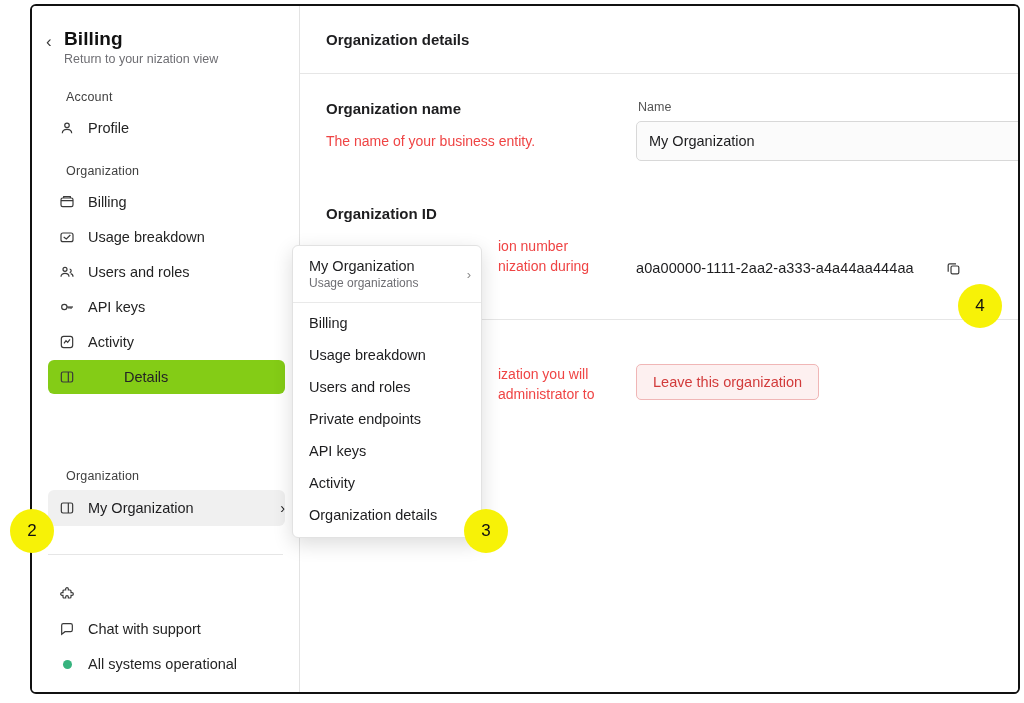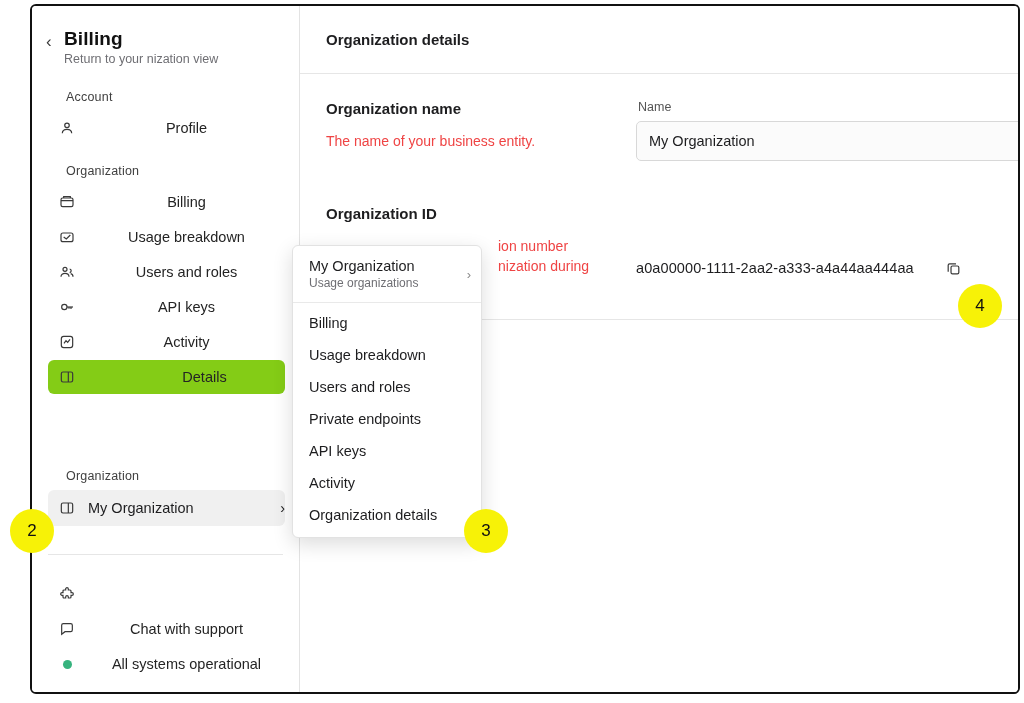--- a/index.html
+++ b/index.html
@@ -87,21 +87,21 @@
   .nav-item.selected { background: #84cc16; gap: 48px; }
   .nav-item .ico {
     width: 18px;
     height: 18px;
     flex: 0 0 18px;
     display: inline-flex;
     align-items: center;
     justify-content: center;
     color: #3a3a3a;
   }
-  .nav-item .label { flex: 1 1 auto; text-align: center; }
+  .nav-item .label { flex: 1 1 auto; }
   .sidebar-divider {
     height: 1px;
     background: #e6e6e6;
     margin: 14px 16px 8px 16px;
   }
   .org-switch {
     display: flex;
     align-items: center;
     gap: 12px;
     height: 36px;
@@ -449,20 +449,29 @@
               <rect x="8.5" y="8.5" width="11" height="11" rx="2"></rect>
               <path d="M15.5 5.5h-9a2 2 0 00-2 2v9"></path>
             </svg>
           </span>
         </div>
       </div>
     </div>
 
     <div class="hr" style="margin-top:42px;"></div>
 
+    <div class="row" style="padding-top:44px;">
+      <div class="left">
+        <p class="field-desc" style="padding-left:172px;">ization you will</p>
+        <p class="field-desc" style="padding-left:172px;">administrator to</p>
+      </div>
+      <div class="right">
+        <div class="danger-btn">Leave this organization</div>
+      </div>
+    </div>
   </div>
 
   <div class="popup">
     <div class="popup-head">
       <div class="txt">
         <p class="t1">My Organization</p>
         <p class="t2">Usage organizations</p>
       </div>
       <span class="chev">›</span>
     </div>

